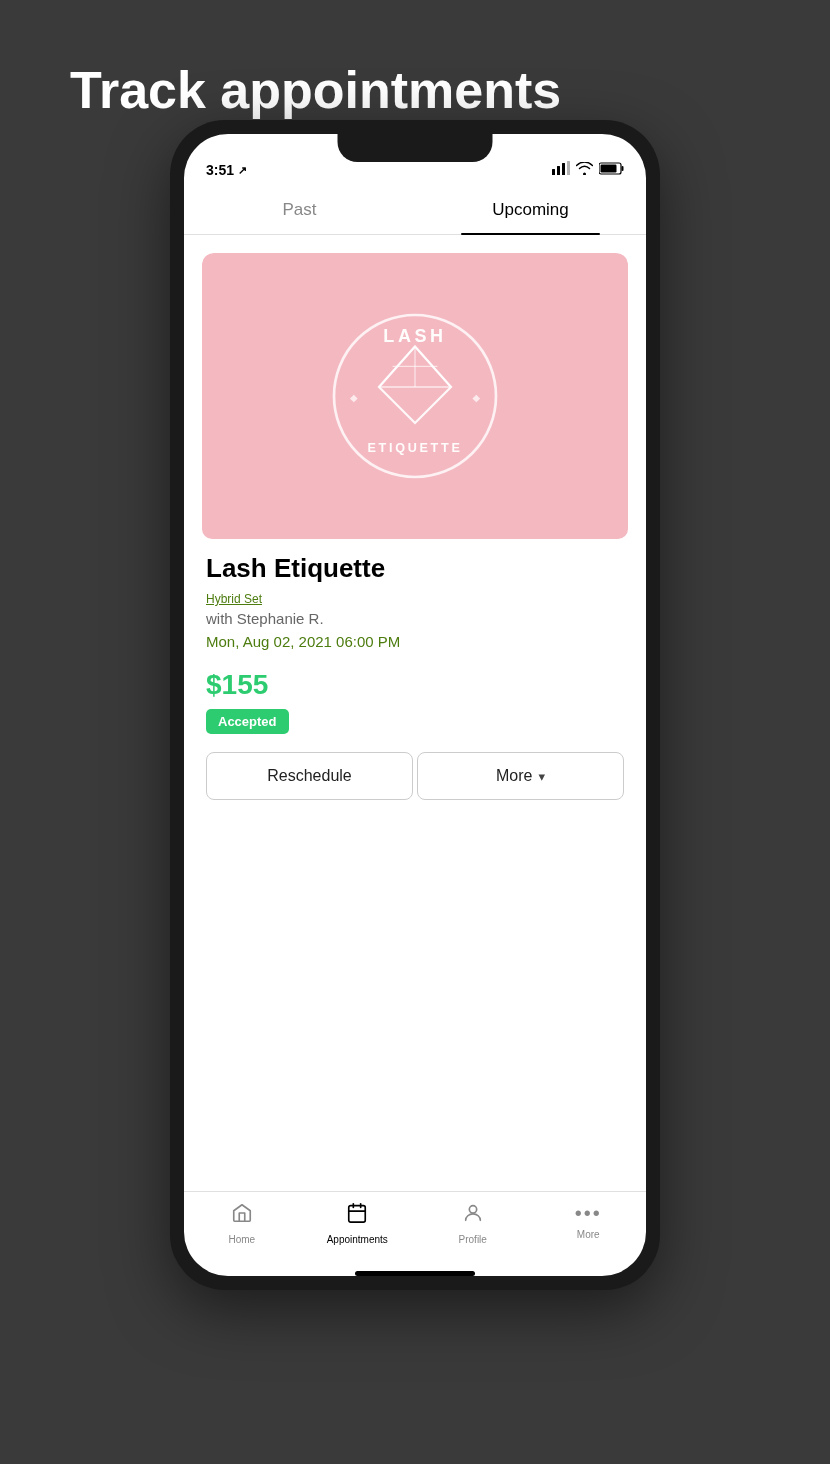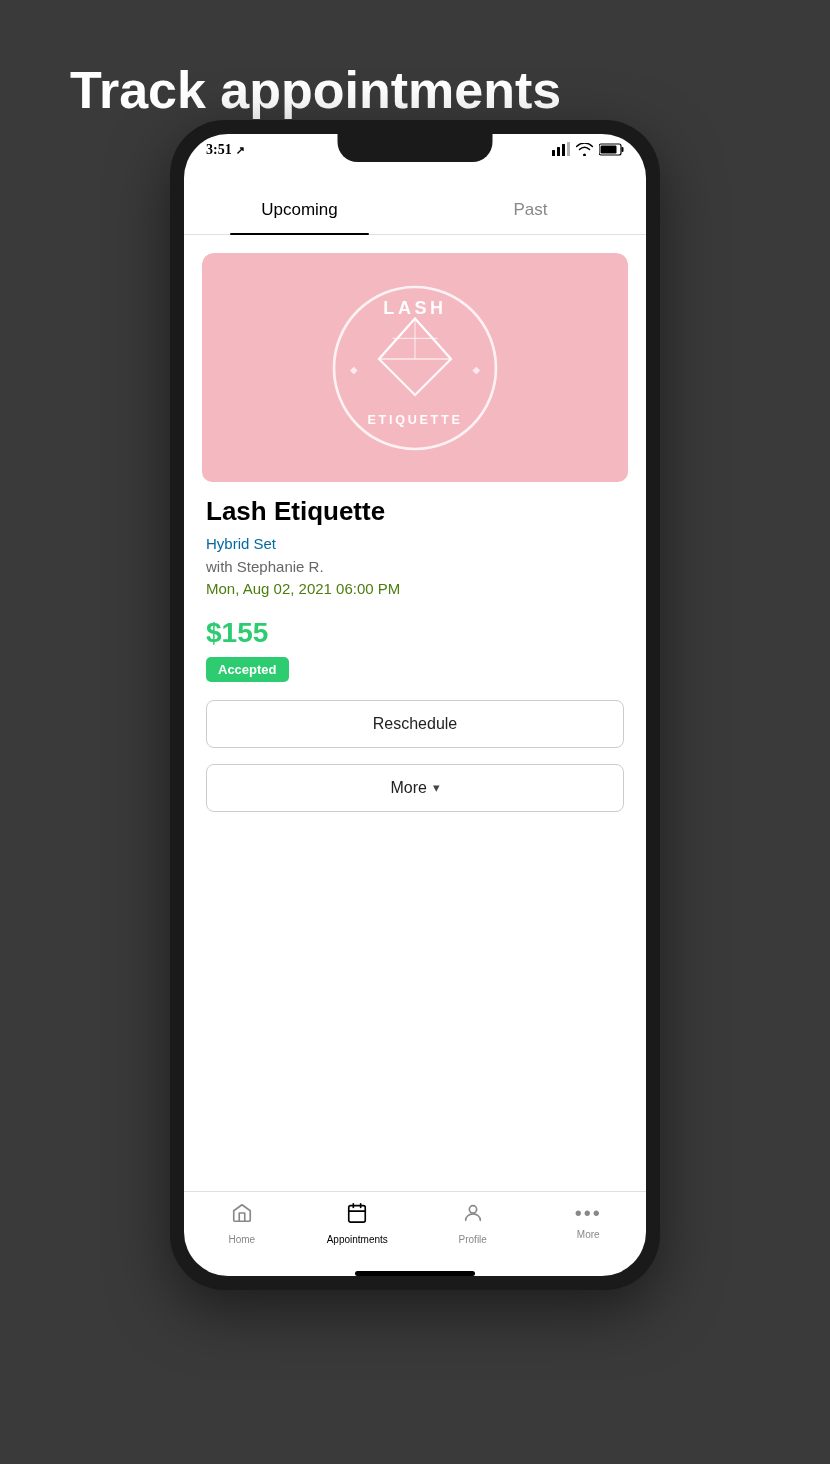--- a/index.html
+++ b/index.html
@@ -57,26 +57,25 @@
       height: 28px;
       background: #1a1a1a;
       border-radius: 0 0 20px 20px;
       z-index: 10;
     }
 
     
     .status-bar {
       height: 44px;
       display: flex;
-      align-items: flex-start;
+      align-items: flex-end;
       justify-content: space-between;
       padding: 0 22px;
       padding-top: 8px;
       flex-shrink: 0;
-      font-family: Liberation Serif, serif;
     }
 
     .status-time {
       font-size: 14px;
       font-weight: 600;
       color: #000;
       display: flex;
       align-items: center;
       gap: 4px;
     }
@@ -135,21 +134,21 @@
 
     
     .appointment-card {
       border-radius: 12px;
       overflow: hidden;
       margin-bottom: 20px;
     }
 
     .card-image {
       width: 100%;
-      height: 229px;
+      height: 286px;
       background: #f4b8c1;
       display: flex;
       align-items: center;
       justify-content: center;
       border-radius: 10px;
       overflow: hidden;
       position: relative;
     }
 
     .lash-logo {
@@ -162,23 +161,24 @@
     }
 
     .business-name {
       font-size: 26px;
       font-weight: 700;
       color: #000;
       margin-bottom: 6px;
     }
 
     .service-name {
-      font-size: 15px;
-      color: #0369a1;
+      font-size: 12px;
+      color: #4d7c0f;
       line-height: 1.5;
+      text-decoration: underline;
     }
 
     .stylist-name {
       font-size: 15px;
       color: #666;
       line-height: 1.5;
     }
 
     .appointment-time {
       font-size: 15px;
@@ -200,23 +200,22 @@
       color: #fff;
       font-size: 13px;
       font-weight: 600;
       padding: 5px 12px;
       border-radius: 5px;
       margin-bottom: 18px;
     }
 
     .action-buttons {
       display: flex;
-      gap: 16px;
+      gap: 4px;
       margin-bottom: 8px;
-      flex-direction: column;
     }
 
     .btn-reschedule, .btn-more {
       flex: 1;
       padding: 14px 0;
       border: 1.5px solid #ccc;
       border-radius: 8px;
       background: #fff;
       font-size: 16px;
       color: #222;
@@ -311,22 +310,22 @@
           <svg width="25" height="13" viewBox="0 0 25 13" fill="none">
             <rect x="0" y="1" width="22" height="11" rx="2" stroke="#000" stroke-width="1.2"></rect>
             <rect x="22.5" y="4" width="2" height="5" rx="1" fill="#000"></rect>
             <rect x="1.5" y="2.5" width="16" height="8" rx="1.2" fill="#000"></rect>
           </svg>
         </span>
       </div>
     </div>
 
     <div class="tabs">
+      <div class="tab">Past</div>
       <div class="tab active">Upcoming</div>
-      <div class="tab">Past</div>
     </div>
 
     <div class="content-area">
 
       <div class="appointment-card">
 
         <div class="card-image">
           <svg class="lash-logo" viewBox="0 0 200 200" xmlns="http://www.w3.org/2000/svg">
 
             <circle cx="100" cy="100" r="90" fill="none" stroke="rgba(255,255,255,0.8)" stroke-width="3"></circle>

